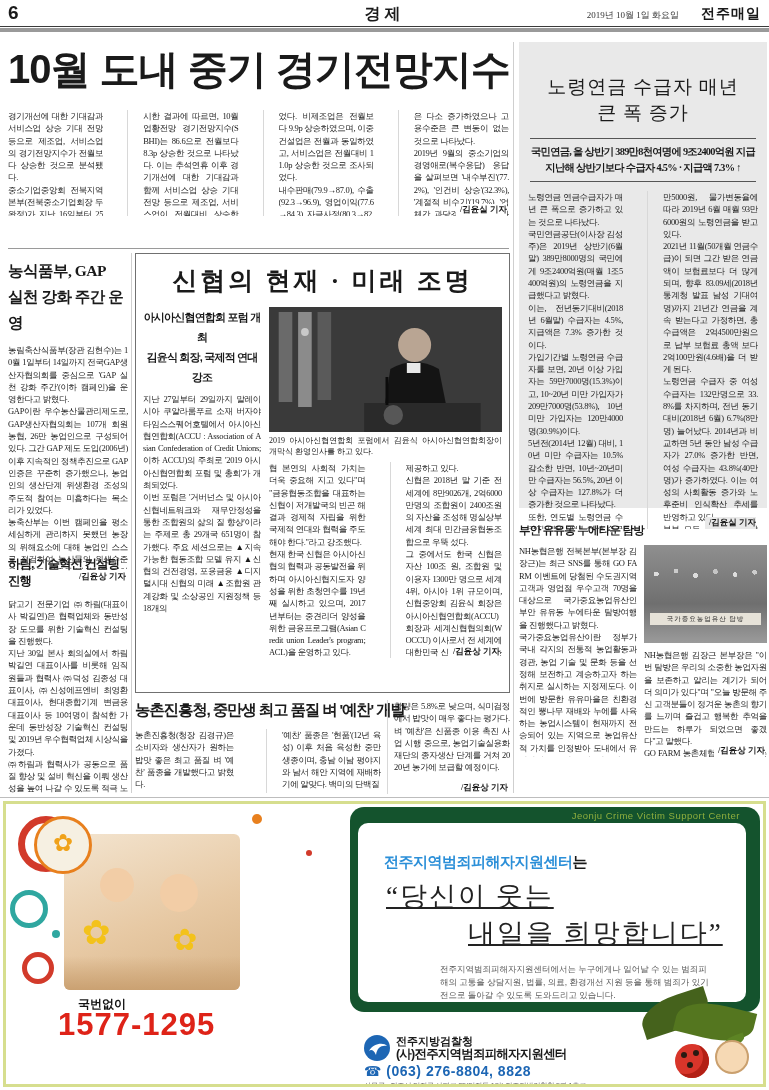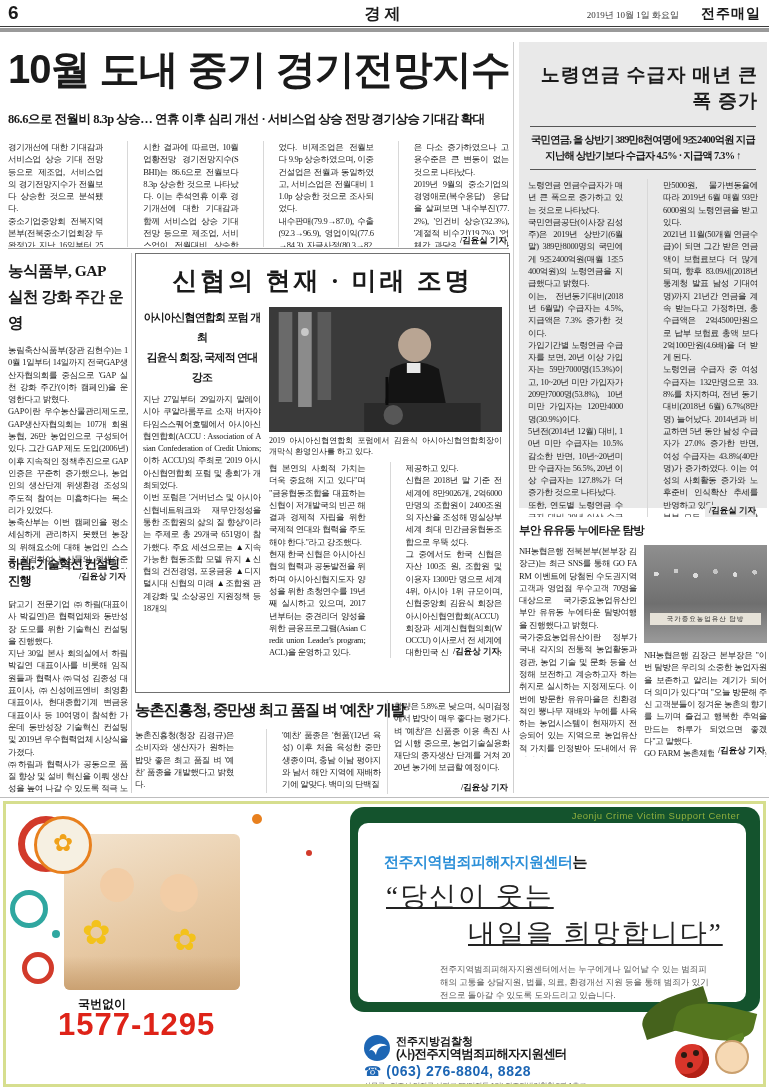--- a/index.html
+++ b/index.html
@@ -57,21 +57,21 @@
   .yechan{position:absolute;left:135px;top:700px;width:375px;height:94px;display:flex;}
   .ye-left{width:246px;flex:none;}
   .ye-left h2{margin:0;font-family:"Liberation Sans","DejaVu Sans",sans-serif;font-size:15.5px;font-weight:800;letter-spacing:-1.2px;white-space:nowrap;}
   .ye-cols{margin-top:8px;height:64px;gap:8px;}
   .ye-cols .coltext{height:64px;}
   .ye-c3{position:relative;flex:1;border-left:1px solid #d8d8d8;padding-left:6px;margin-left:6px;min-width:0;}
   .ye-c3 .coltext{height:92px;}
   
   .pension{position:absolute;left:519px;top:42px;width:248px;height:466px;background:#e9e9e9;
            box-sizing:border-box;padding:20px 9px 8px;}
-  .pension h2{margin:0;text-align:right;font-size:19px;font-weight:bold;letter-spacing:1px;}
+  .pension h2{margin:12px;text-align:center;font-size:19px;font-weight:normal;letter-spacing:1px;}
   .pension-sub{margin:12px 2px 9px;border-top:1px solid #555;border-bottom:1px solid #555;
                padding:5px 0;text-align:center;font-size:10.3px;font-weight:bold;line-height:16px;letter-spacing:-0.7px;}
   .pension .cols .coltext{height:338px;}
   .pension .byline{background:#e9e9e9;}
   
   .nh{position:absolute;left:519px;top:514px;width:248px;}
   .nh h2{margin:0;font-size:17px;font-weight:bold;letter-spacing:0.5px;}
   .nh-sub{margin-top:9px;font-family:"Liberation Sans","DejaVu Sans",sans-serif;font-size:11.5px;font-weight:800;letter-spacing:-0.8px;}
   .nh-body{display:flex;margin-top:7px;}
   .nh-c1{width:118px;flex:none;position:relative;}
@@ -142,21 +142,20 @@
   <div class="masthead">
     <span class="mh-page">6</span>
     <span class="mh-section">경제</span>
     <span class="mh-date">2019년 10월 1일 화요일</span>
     <span class="mh-paper">전주매일</span>
   </div>
   <div class="mast-rule"></div>
 
   <section class="main-article">
     <h1>10월 도내 중기 경기전망지수 ↑</h1>
-    <div class="main-sub">86.6으로 전월비 8.3p 상승… 연휴 이후 심리 개선 · 서비스업 상승 전망 경기상승 기대감 확대</div>
     <div class="cols main-cols">
       <div>
           <div class="coltext">경기개선에 대한 기대감과 서비스업 상승 기대 전망 등으로 제조업, 서비스업의 경기전망지수가 전월보다 상승한 것으로 분석됐다.
 중소기업중앙회 전북지역본부(전북중소기업회장 두완정)가 지난 16일부터 25일까지 전북지역 소재 127개 중소기업을 대상으로 '2019년 10월 전북지역 중소기업경기전망조사'를 실</div>
         </div>
       <div>
           <div class="coltext">시한 결과에 따르면, 10월 업황전망 경기전망지수(SBHI)는 86.6으로 전월보다 8.3p 상승한 것으로 나타났다. 이는 추석연휴 이후 경기개선에 대한 기대감과 함께 서비스업 상승 기대 전망 등으로 제조업, 서비스업이 전월대비 상승한 것으로 분석된다.
 제조업의 2019년 10월 경기전망은 전월보다 7.0p 상승한 것으로 조사되</div>
         </div>
       <div>

